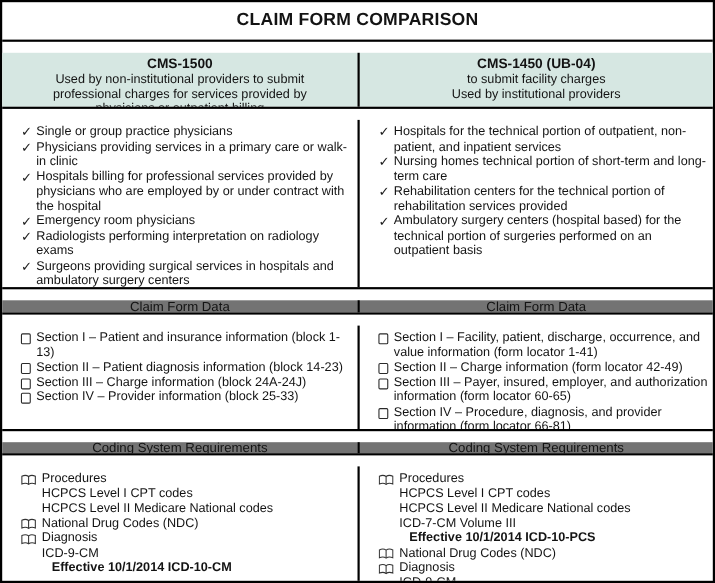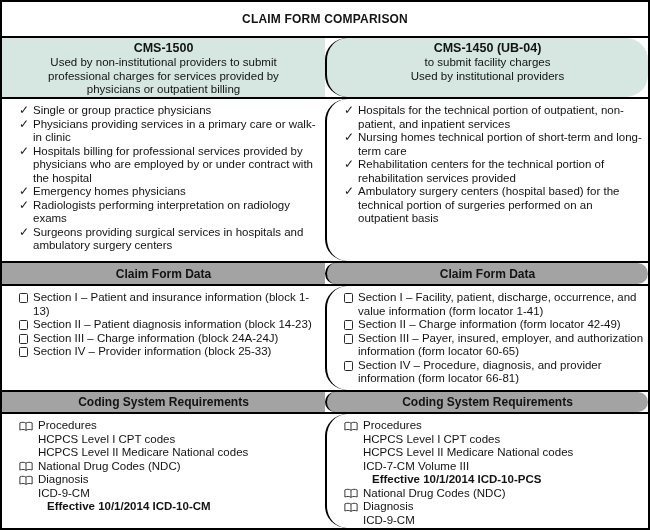--- a/index.html
+++ b/index.html
@@ -19,30 +19,30 @@
     grid-template-rows: 34px 61px 164px 23px 106px 22px 1fr;
     background: #fff;
   }
   .row {
     display: grid;
     grid-template-columns: 1fr 1fr;
     min-height: 0;
     box-sizing: border-box;
   }
   .row + .row { border-top: 2px solid #000; }
-  .row > .cell + .cell { border-left: 2px solid #000; border-radius: 22px; }
-  .cell { min-width: 0; box-sizing: border-box; overflow: hidden; }
+  .row > .cell + .cell { border-left: 2px solid #000; }
+  .cell { min-width: 0; box-sizing: border-box; overflow: hidden; margin-top: 10px; }
 
   
   .title-row {
     display: flex;
     align-items: center;
     justify-content: center;
     font-weight: bold;
-    font-size: 12px;
+    font-size: 16px;
     letter-spacing: 0.2px;
     text-align: center;
   }
 
   
   .hdr {
     background: #d6e7e2;
     text-align: center;
     padding-top: 3px;
   }
@@ -51,26 +51,25 @@
     font-size: 12.5px;
     line-height: 15px;
   }
   .hline {
     font-size: 11.5px;
     line-height: 13.5px;
   }
 
   
   .band {
-    background: #a3a3a3;
+    background: #737373;
     font-size: 12px;
     display: flex;
     align-items: center;
     justify-content: center;
-    font-weight: bold;
   }
 
   
   .list {
     padding: 5px 3px 0 17px;
     font-size: 11.5px;
     line-height: 13.5px;
   }
   .li { display: flex; align-items: flex-start; }
   .ic {
@@ -137,21 +136,21 @@
         <div class="li">
         <span class="ic ck">✓</span>
         <span class="tx">Physicians providing services in a primary care or walk-in clinic</span>
       </div>
         <div class="li">
         <span class="ic ck">✓</span>
         <span class="tx">Hospitals billing for professional services provided by physicians who are employed by or under contract with the hospital</span>
       </div>
         <div class="li">
         <span class="ic ck">✓</span>
-        <span class="tx">Emergency homes physicians</span>
+        <span class="tx">Emergency room physicians</span>
       </div>
         <div class="li">
         <span class="ic ck">✓</span>
         <span class="tx">Radiologists performing interpretation on radiology exams</span>
       </div>
         <div class="li">
         <span class="ic ck">✓</span>
         <span class="tx">Surgeons providing surgical services in hospitals and ambulatory surgery centers</span>
       </div>
       </div>

